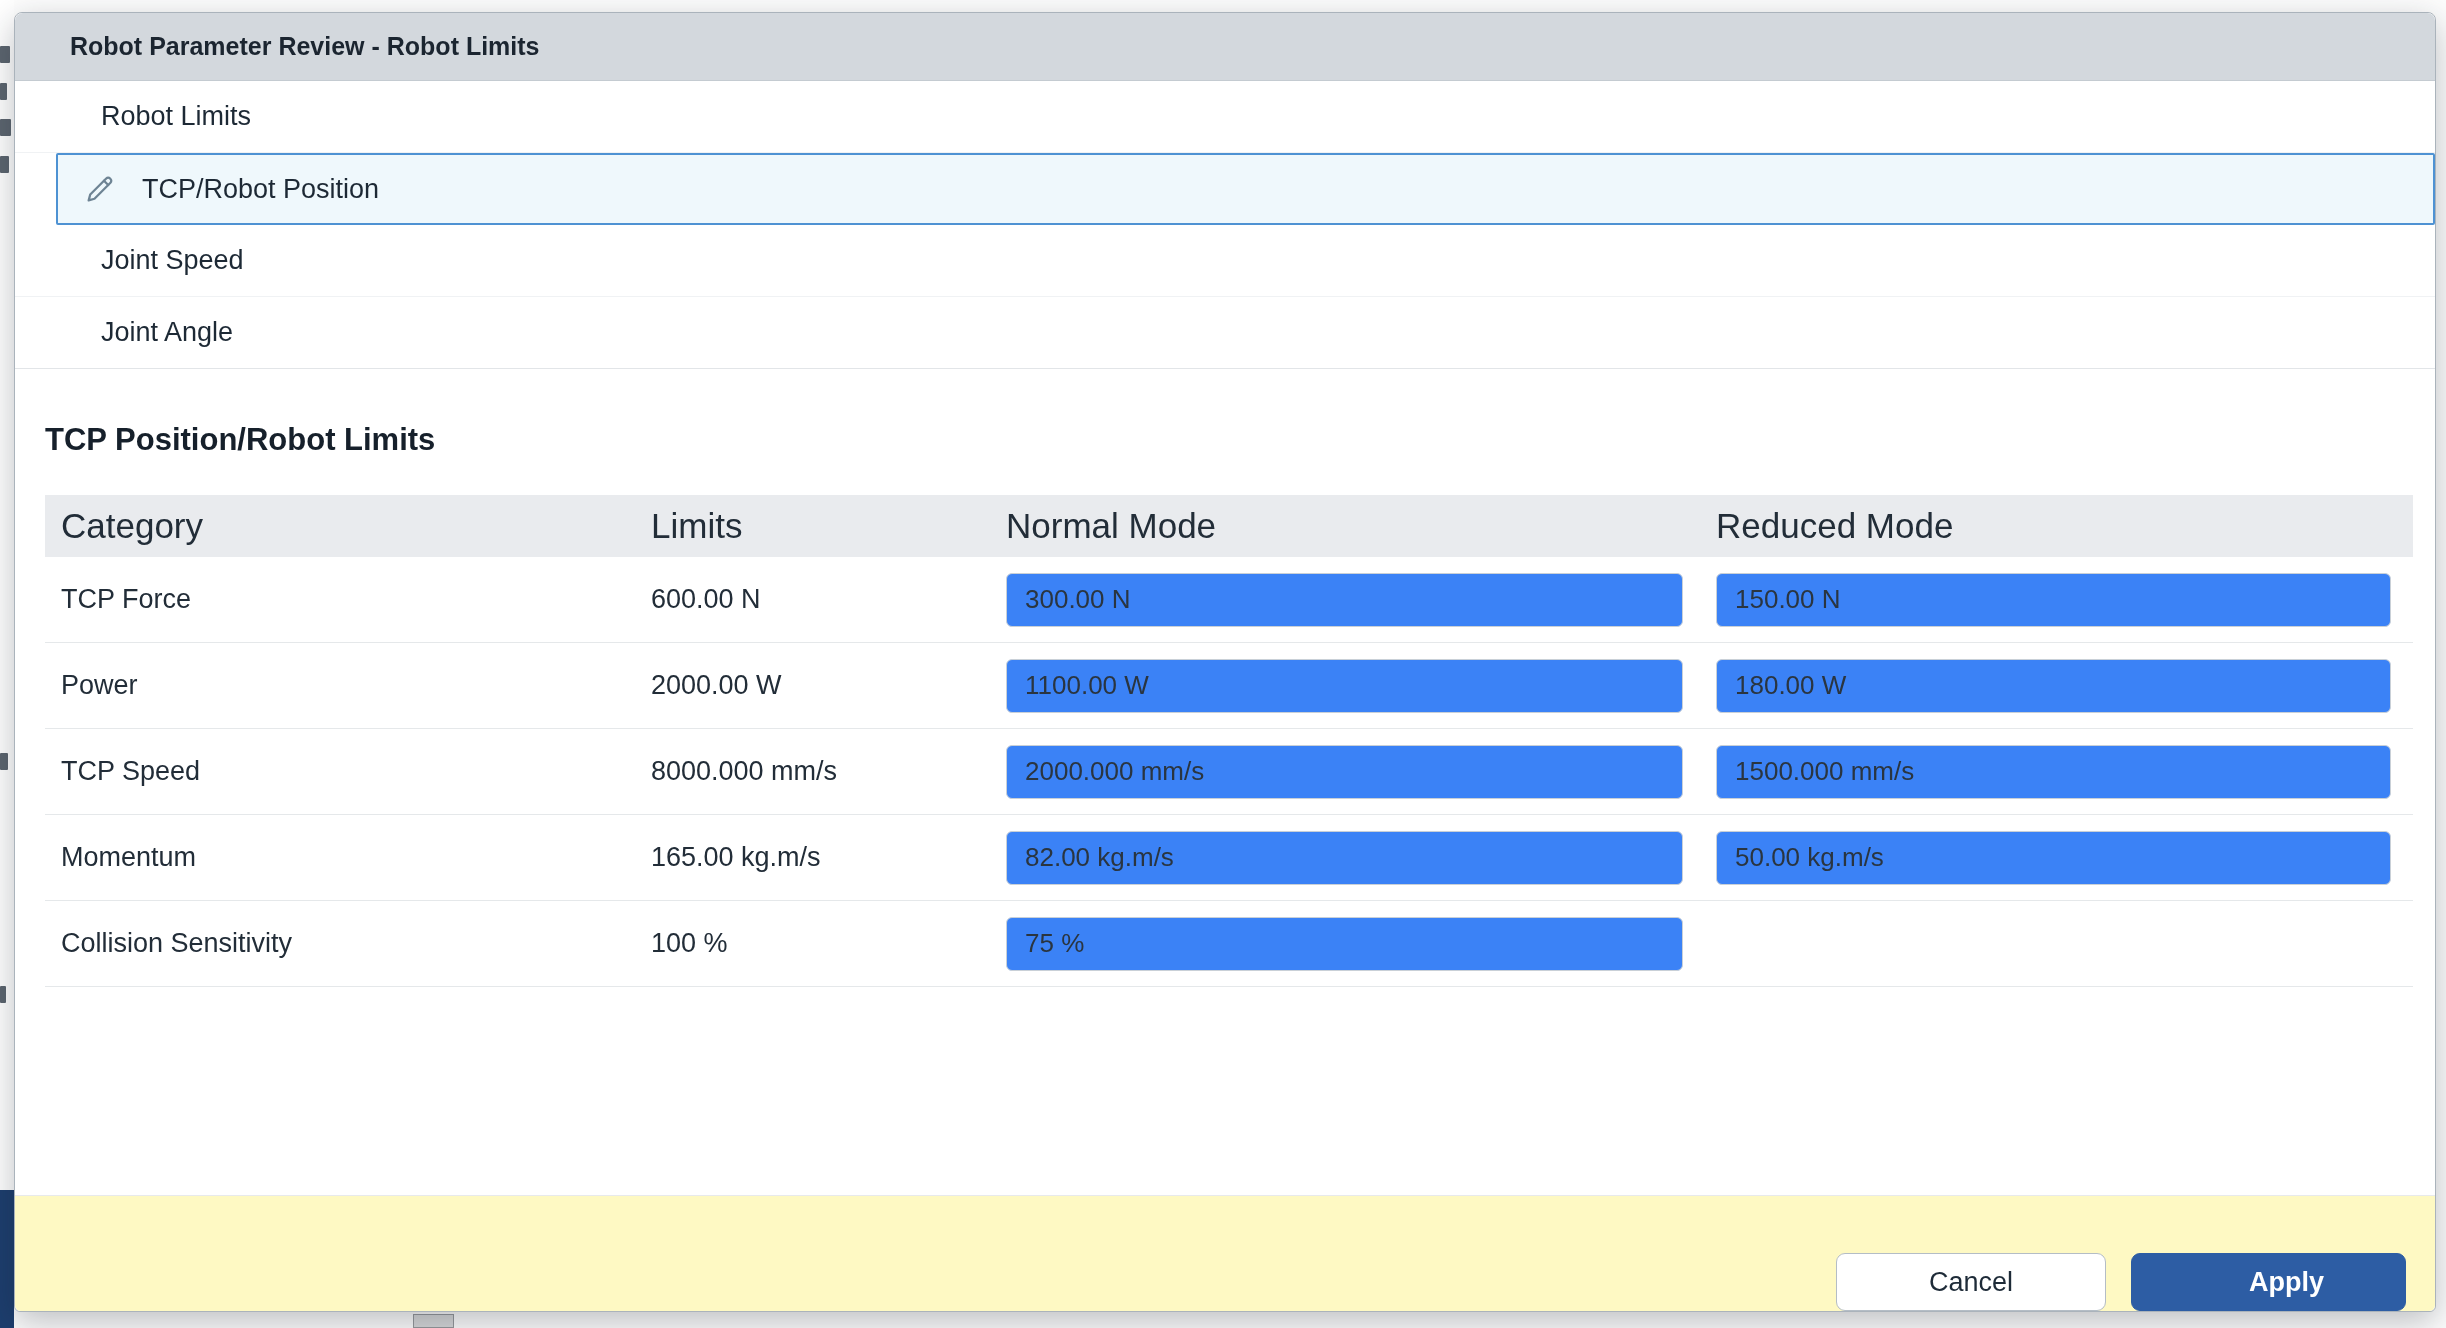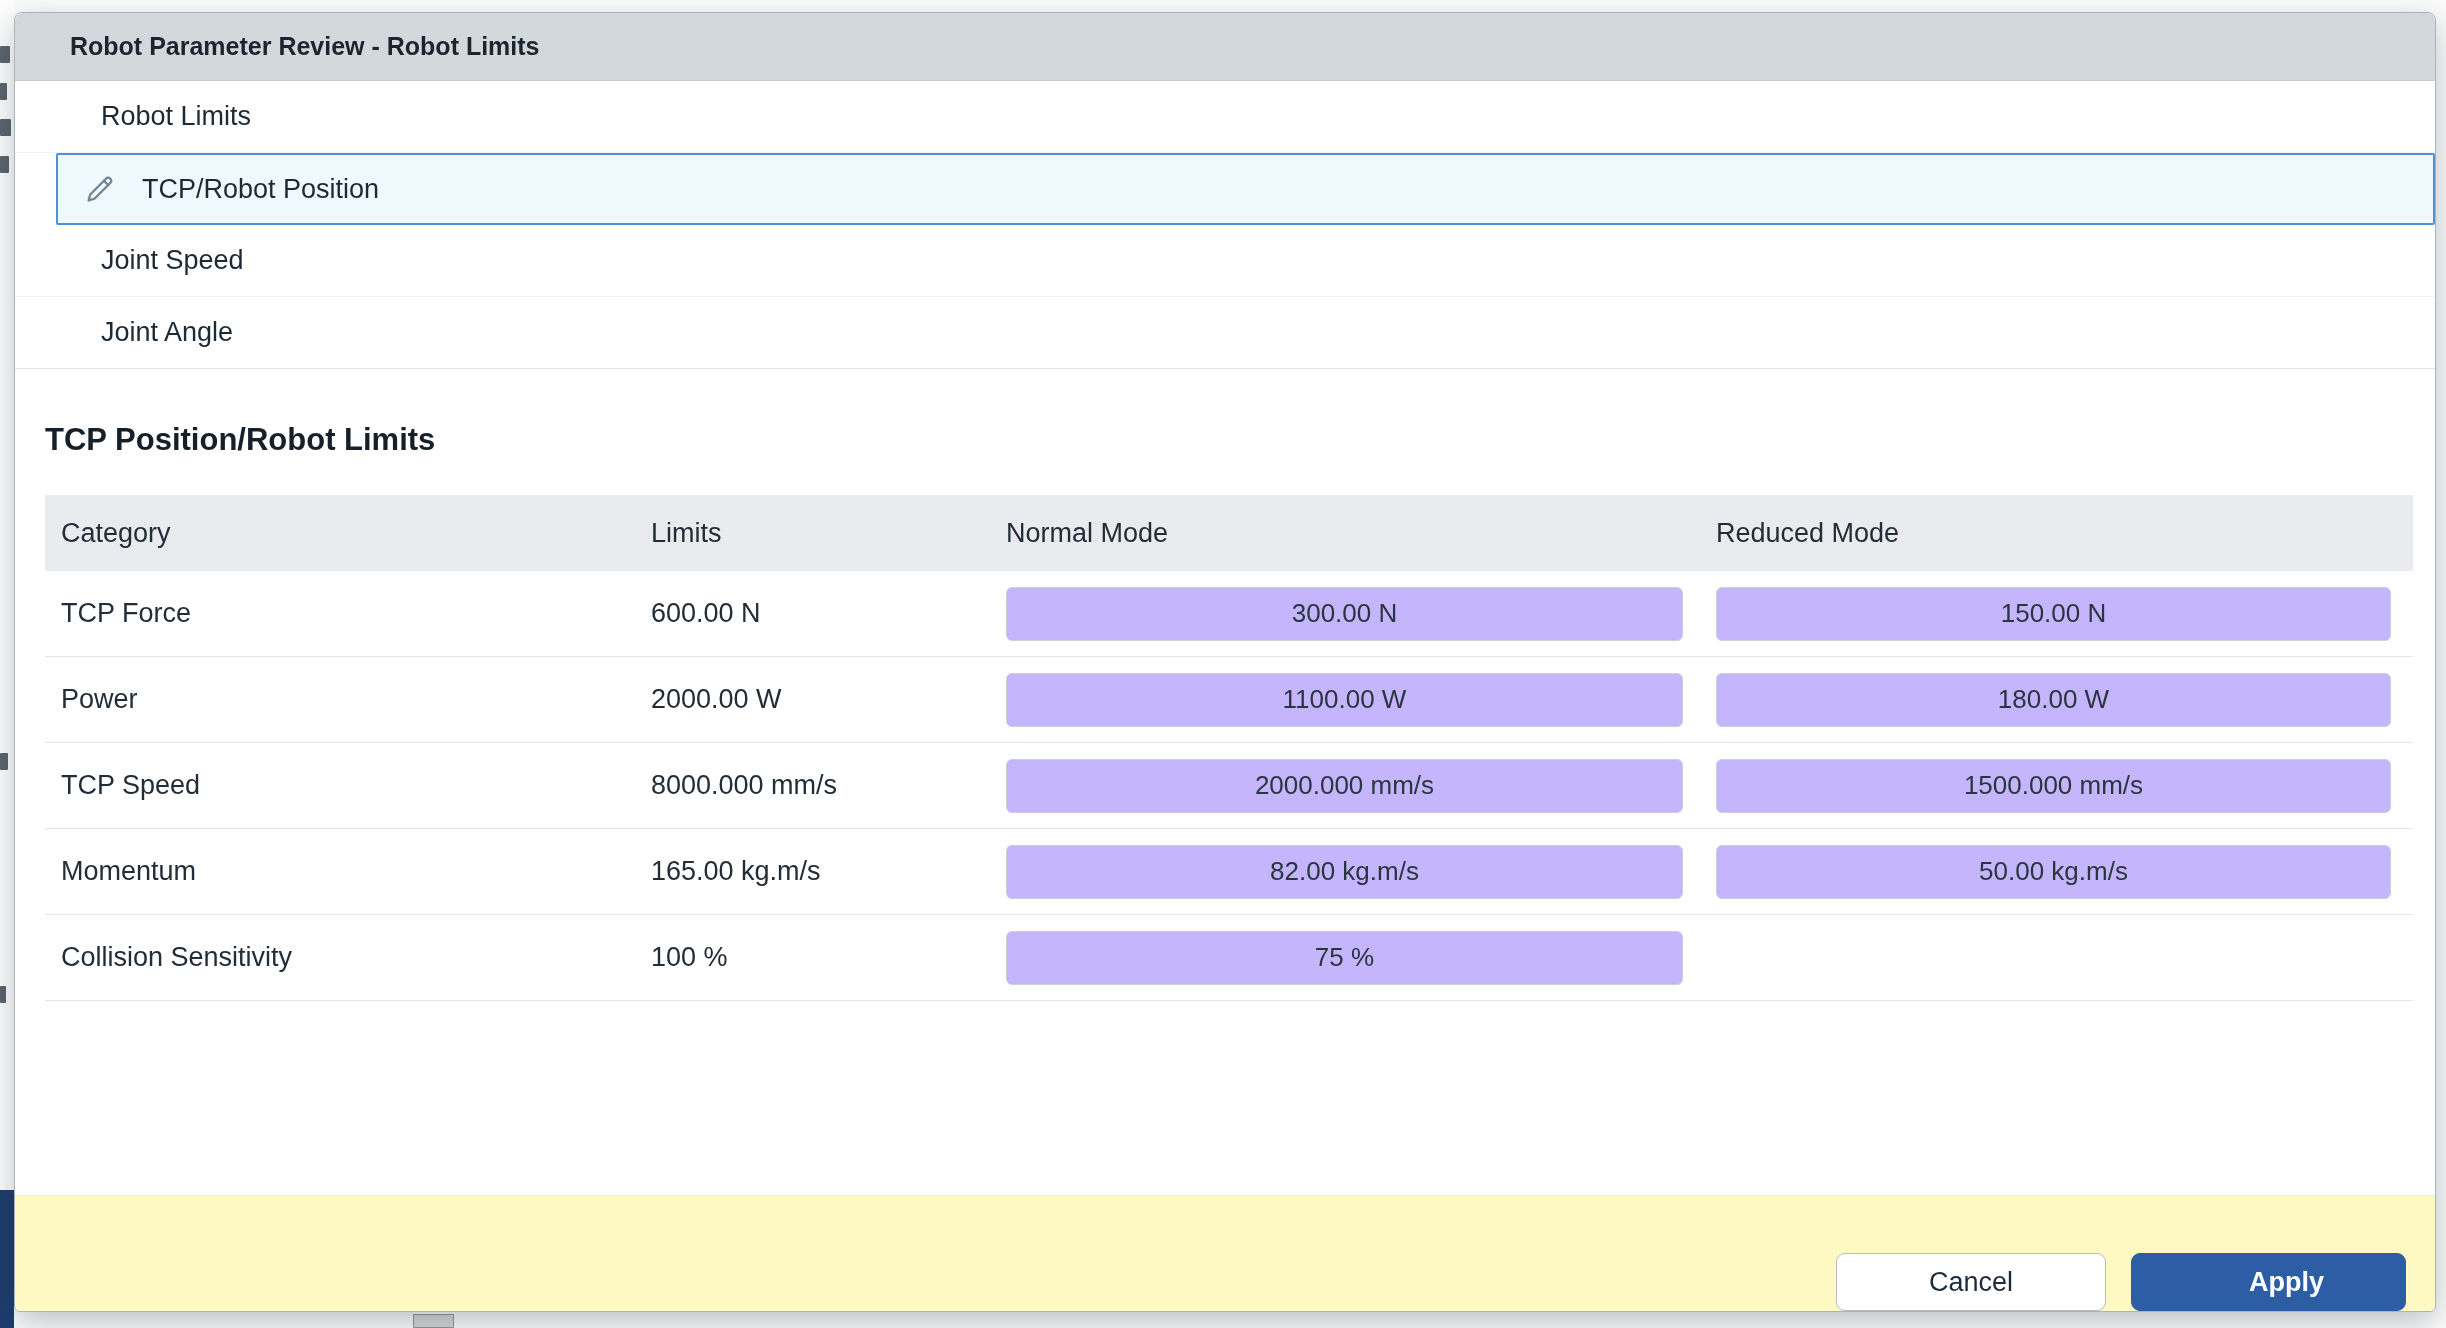--- a/index.html
+++ b/index.html
@@ -43,29 +43,29 @@
     background: #eff8fc; border: 2px solid #4e92d3; border-radius: 2px; margin-left: 41px;
   }
   .nav-row.selected .nav-icon-slot { width: 84px; flex-basis: 84px; }
 
   
   .content { padding: 0 24px 16px 30px; }
   .section-heading { margin: 52px 0 36px 0; font-size: 31px; line-height: 38px; font-weight: 700; color: #16202b; }
 
   .limits-table { width: 2368px; }
   .thead, .trow { display: grid; grid-template-columns: 590px 355px 710px 713px; align-items: center; }
-  .thead { height: 76px; background: #e9ebee; font-size: 27px; color: #222d38; }
+  .thead { height: 62px; background: #e9ebee; font-size: 35px; color: #222d38; }
   .thead > div { padding-left: 16px; }
   .trow { height: 86px; border-bottom: 1px solid #e5e8ea; font-size: 27px; color: #222d38; }
   .trow > div { padding-left: 16px; }
   .trow > .cell-input { padding-left: 0; }
   .val-input {
     display: block; margin-left: 16px; height: 54px;
-    background: #c4b5fd; border: 1px solid #c9d0d7; border-radius: 6px;
-    text-align: center; padding: 0 18px; font-size: 26px; color: #2a3540;
+    background: #3b82f6; border: 1px solid #c9d0d7; border-radius: 6px;
+    text-align: left; padding: 0 18px; font-size: 26px; color: #2a3540;
     font-family: "Liberation Sans", sans-serif; outline: none;
   }
   .val-input.normal { width: 677px; }
   .val-input.reduced { width: 675px; }
 
   
   .footer {
     position: absolute; left: 0; right: 0; bottom: 0; height: 116px;
     background: #fef9c3; border-top: 1px solid #e8eaec; border-radius: 0 0 6px 6px;
     display: flex; align-items: flex-end; justify-content: flex-end;

